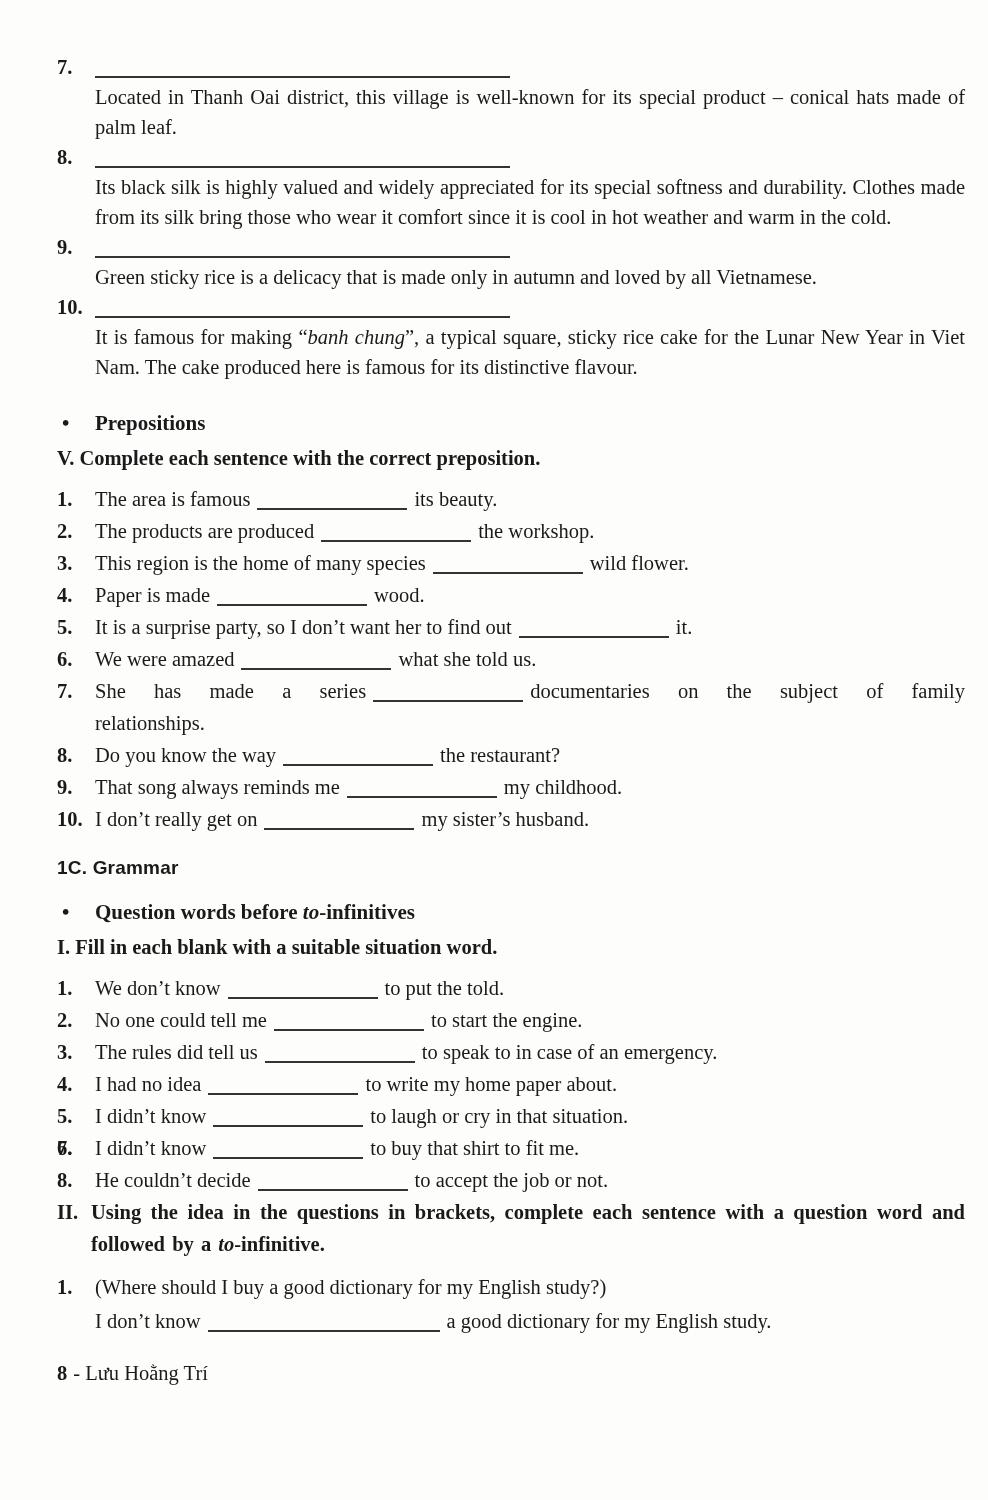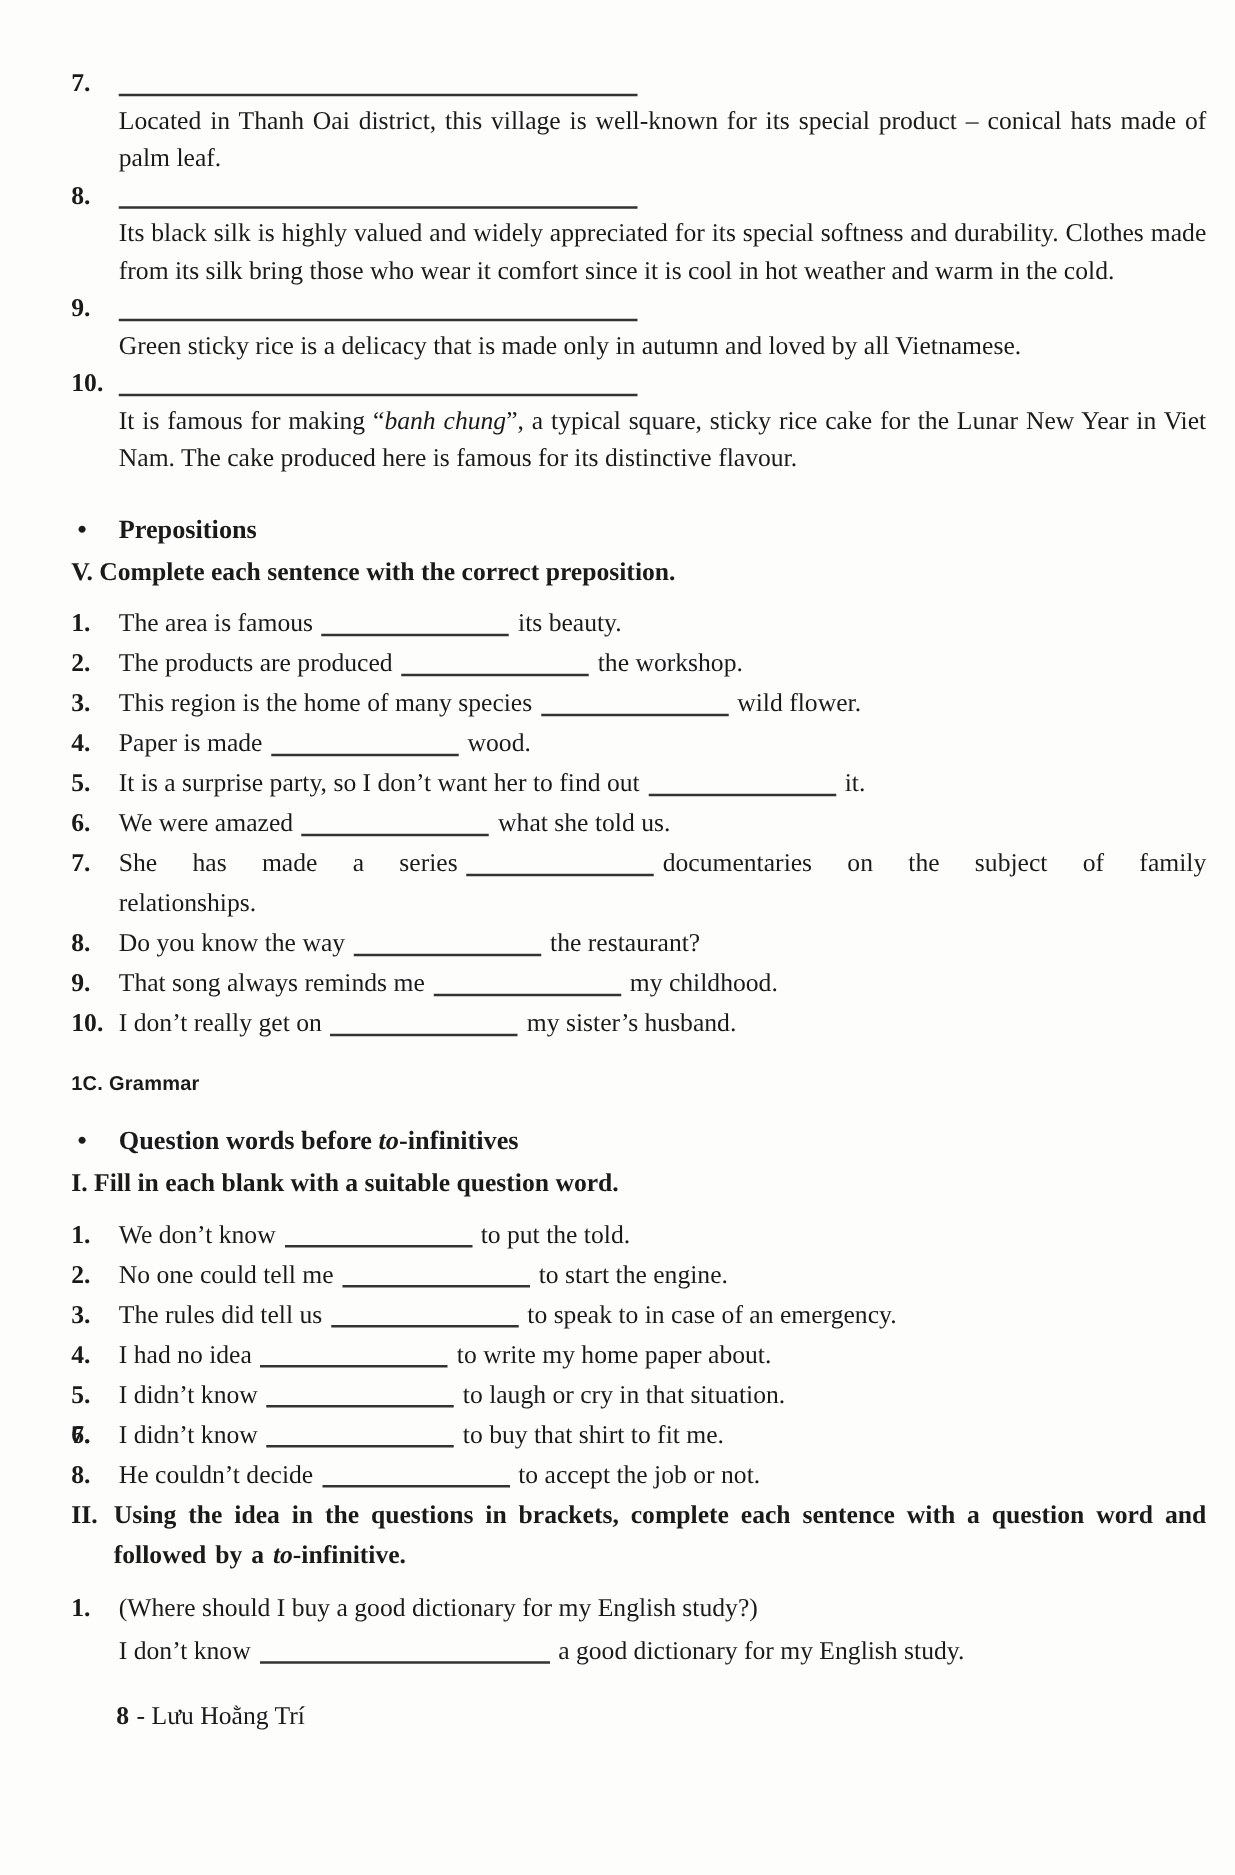--- a/index.html
+++ b/index.html
@@ -25,29 +25,29 @@
   .w-long{width:415px;}
   .w-mid{width:150px;margin-left:7px;margin-right:7px;}
   .w-xl{width:232px;margin-left:7px;margin-right:7px;}
   .sec-gap{margin-top:26px;}
   .bullet-row{position:relative;padding-left:38px;font-weight:bold;font-size:21px;line-height:30px;}
   .bullet{position:absolute;left:5px;top:0;}
   .instr{font-weight:bold;line-height:30px;margin-top:5px;}
   .list{margin-top:10px;}
   .grammar-h{
     font-family:"Liberation Sans", sans-serif;
-    font-weight:bold;font-size:16px;line-height:34px;
+    font-weight:bold;font-size:19px;line-height:34px;
     margin-top:16px;letter-spacing:.2px;
   }
   .instr-hang{position:relative;padding-left:34px;font-weight:bold;line-height:32px;
     text-align:justify;word-spacing:2px;}
   .spread{word-spacing:10px;}
   .justify{text-align:justify;display:block;}
   .exii{line-height:34px;}
-  .footer{margin-top:20px;line-height:30px;margin-left:36px;}
+  .footer{margin-top:20px;line-height:30px;}
   .footer .pg{font-weight:bold;margin-right:6px;}
   i{font-style:italic;}
 </style>
 </head>
 <body>
 
 <div class="page">
 
   <div>
     <div class="fi">
@@ -125,21 +125,21 @@
   </div>
 
   <div class="grammar-h">1C. Grammar</div>
 
   <div class="bullet-row" style="margin-top:12px;">
     <span class="bullet">•</span>
     <span><span>Question words before </span><i>to</i><span>-infinitives</span></span>
   </div>
   <div class="instr">
     <span>I.</span>
-    <span>Fill in each blank with a suitable question word.</span>
+    <span>Fill in each blank with a suitable situation word.</span>
   </div>
 
   <div class="list">
     <div class="ex">
       <span class="num">1.</span>
       <span><span>We don’t know</span><span class="blank w-mid"></span><span>to put the told.</span></span>
     </div>
     <div class="ex">
       <span class="num">2.</span>
       <span><span>No one could tell me</span><span class="blank w-mid"></span><span>to start the engine.</span></span>

